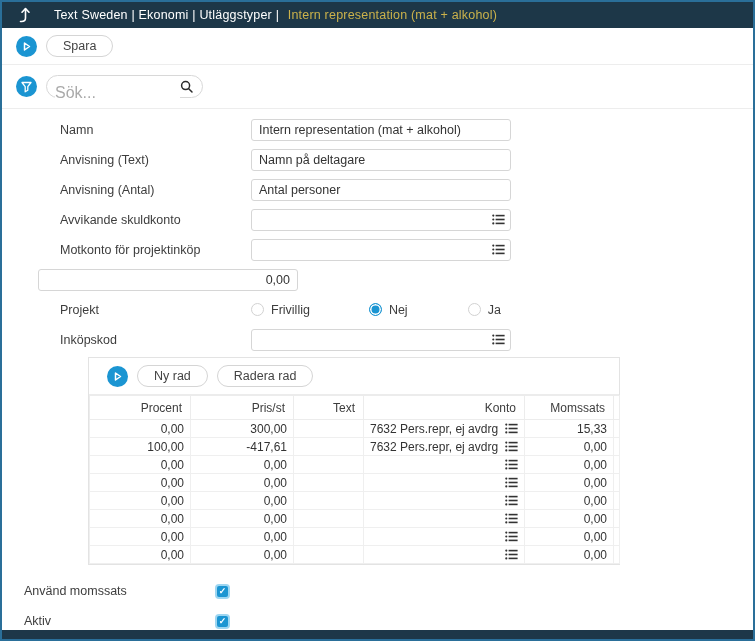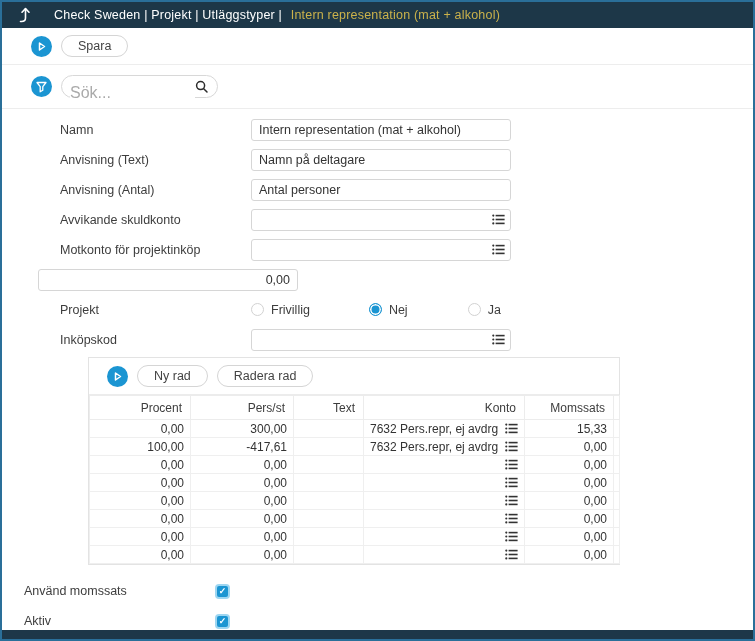--- a/index.html
+++ b/index.html
@@ -21,21 +21,21 @@
   
   .app-header{
     height:26px;background:var(--navy);display:flex;align-items:center;
     color:#fff;padding-left:14px;
   }
   .app-header .hicon{display:flex;align-items:center;width:18px;}
   .breadcrumb{margin-left:20px;font-size:12.5px;letter-spacing:.2px;white-space:nowrap;}
   .breadcrumb .path{color:#fff;}
   .breadcrumb .current{color:var(--yellow);margin-left:5px;}
   
-  .bar{display:flex;align-items:center;padding-left:29px;background:#fff;}
+  .bar{display:flex;align-items:center;padding-left:14px;background:#fff;}
   .bar.save{height:37px;border-bottom:1px solid var(--divider);}
   .bar.search{height:44px;border-bottom:1px solid var(--divider);}
   .circle-btn{
     width:21px;height:21px;border-radius:50%;background:var(--accent);
     display:flex;align-items:center;justify-content:center;flex:0 0 auto;cursor:pointer;
   }
   .pill-btn{
     margin-left:9px;height:22px;padding:0 16px;border:1px solid #d5d5d5;border-radius:11px;
     background:#fff;font-size:12.5px;color:#444;display:flex;align-items:center;cursor:pointer;
     font-family:"Liberation Sans", sans-serif;
@@ -105,21 +105,21 @@
 <div id="frame">
 
   <div class="app-header">
     <span class="hicon">
       <svg width="15" height="19" viewBox="0 0 15 19" fill="none" stroke="#fff" stroke-width="1.6" stroke-linecap="round" stroke-linejoin="round">
         <path d="M9.5 3 L9.5 12 Q9.5 15.5 5.5 15.5 L4.5 15.5"></path>
         <path d="M6 6.2 L9.5 2.6 L13 6.2"></path>
       </svg>
     </span>
     <span class="breadcrumb">
-      <span class="path">Check Sweden | Projekt | Utläggstyper |</span>
+      <span class="path">Text Sweden | Ekonomi | Utläggstyper |</span>
       <span class="current">Intern representation (mat + alkohol)</span>
     </span>
   </div>
 
   <div class="bar save">
     <span class="circle-btn">
       <svg width="13" height="13" viewBox="0 0 13 13" fill="none" stroke="#fff" stroke-width="1.5" stroke-linejoin="round">
         <path d="M4.5 3 L9.5 6.5 L4.5 10 Z"></path>
       </svg>
     </span>
@@ -251,21 +251,21 @@
         <col style="width:101px">
           <col style="width:103px">
           <col style="width:70px">
         <col style="width:161px">
           <col style="width:89px">
           <col style="width:6px">
       </colgroup>
       <thead>
         <tr>
           <th>Procent</th>
-          <th>Pers/st</th>
+          <th>Pris/st</th>
           <th>Text</th>
           <th>Konto</th>
           <th>Momssats</th>
           <th></th>
         </tr>
       </thead>
       <tbody id="grid-body">
           <tr>
             <td class="num">0,00</td>
             <td class="num">300,00</td>

